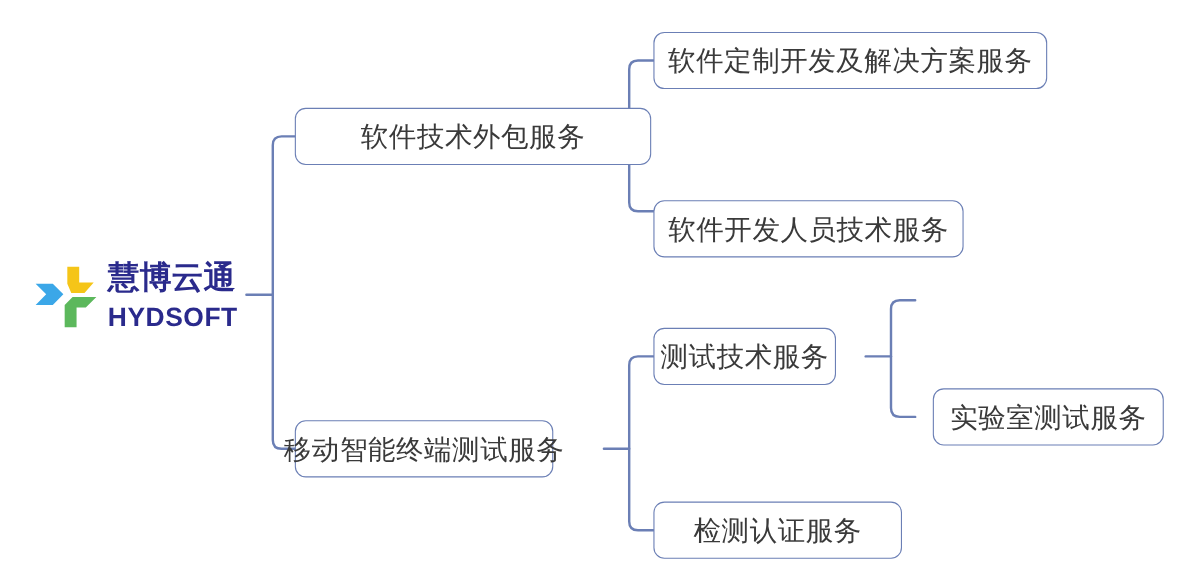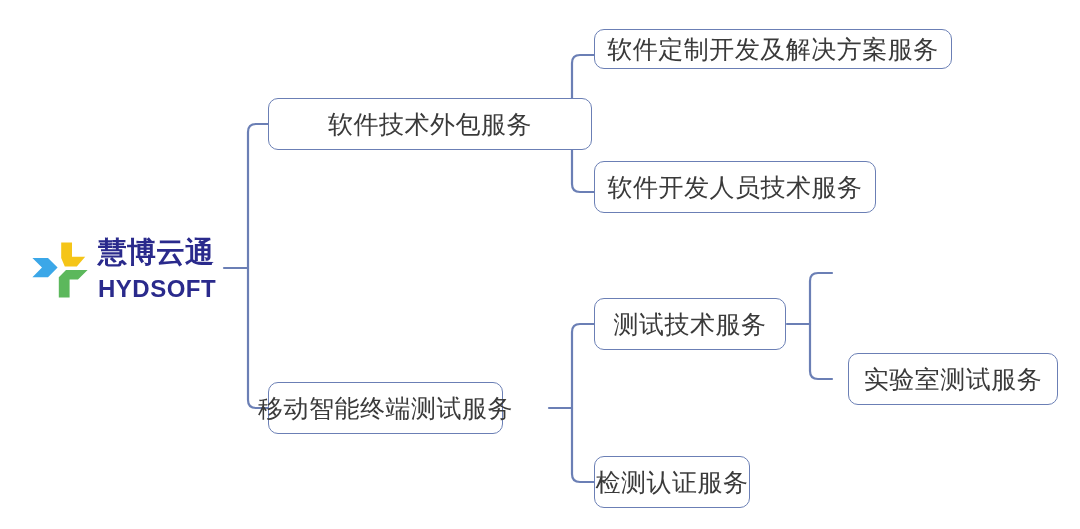--- a/index.html
+++ b/index.html
@@ -114,24 +114,24 @@
     <div class="logo-text">
       <span class="logo-cn">慧博云通</span>
       <span class="logo-en">HYDSOFT</span>
     </div>
   </div>
 
   <div class="node" style="left:268px; top:98px; width:324px; height:52px;">软件技术外包服务</div>
 
   <div class="node" style="left:268px; top:382px; width:235px; height:52px;">移动智能终端测试服务</div>
 
-  <div class="node" style="left:594px; top:29px; width:358px; height:40px;">软件定制开发及解决方案服务</div>
+  <div class="node" style="left:594px; top:29px; width:358px; height:52px;">软件定制开发及解决方案服务</div>
 
-  <div class="node" style="left:594px; top:161px; width:282px; height:52px;">软件开发人员技术服务</div>
+  <div class="node" style="left:594px; top:182px; width:282px; height:52px;">软件开发人员技术服务</div>
 
-  <div class="node" style="left:594px; top:298px; width:192px; height:52px;">测试技术服务</div>
+  <div class="node" style="left:594px; top:298px; width:166px; height:52px;">测试技术服务</div>
 
-  <div class="node" style="left:594px; top:456px; width:156px; height:52px;">检测认证服务</div>
+  <div class="node" style="left:594px; top:456px; width:226px; height:52px;">检测认证服务</div>
 
 
   <div class="node" style="left:848px; top:353px; width:210px; height:52px;">实验室测试服务</div>
 
 </div>
 
 </body></html>

